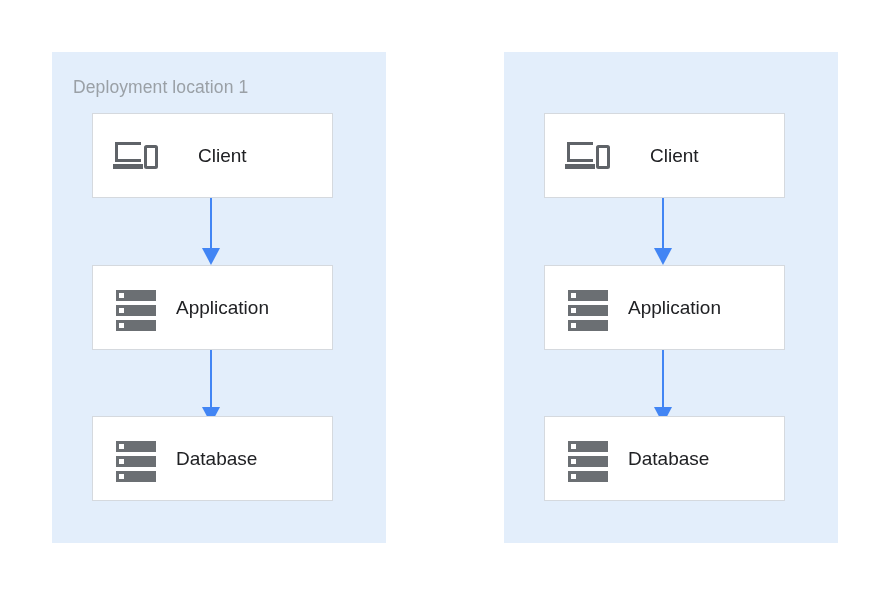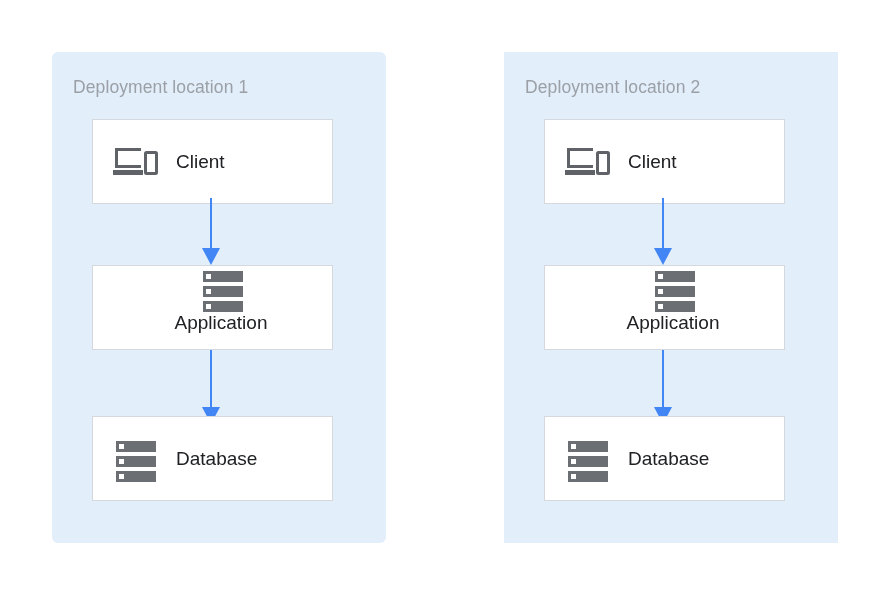--- a/index.html
+++ b/index.html
@@ -20,21 +20,21 @@
   }
 
   
   .panel {
     position: absolute;
     top: 52px;
     width: 334px;
     height: 491px;
     background: #e3eefb;
   }
-  #panel-0 { left: 52px; border-radius: 6px; }
+  #panel-0 { left: 52px; }
   #panel-1 { left: 504px; }
 
   .panel-title {
     position: absolute;
     left: 21px;
     top: 24px;
     font-size: 17.5px;
     line-height: 22px;
     color: #9aa0a6;
     white-space: nowrap;
@@ -47,22 +47,22 @@
     left: 40px;
     width: 241px;
     height: 85px;
     background: #ffffff;
     border: 1px solid #d5d9de;
     box-sizing: border-box;
     display: flex;
     align-items: center;
     justify-content: flex-start;
   }
-  .node-client { top: 67px; }
-  .node-app    { top: 213px; flex-direction: column; }
+  .node-client { top: 61px; gap: 22px; }
+  .node-app    { top: 213px; }
   .node-db     { top: 364px; }
 
   .node-icon {
     width: 46px;
     height: 46px;
     margin-left: 20px;
     flex: 0 0 auto;
     position: relative;
   }
   .node-label {
@@ -214,21 +214,20 @@
           <div class="bar bar-0"></div>
           <div class="bar bar-1"></div>
           <div class="bar bar-2"></div>
         </div>
       </div>
       <div class="node-label">Database</div>
     </div>
   </div>
 
   <div class="panel" id="panel-1">
-    <div class="panel-title">Deployment location 2</div>
 
     <div class="node node-client">
       <div class="node-icon">
         <div class="ic-devices">
           <div class="laptop-screen"></div>
           <div class="laptop-base"></div>
           <div class="phone"></div>
         </div>
       </div>
       <div class="node-label">Client</div>

